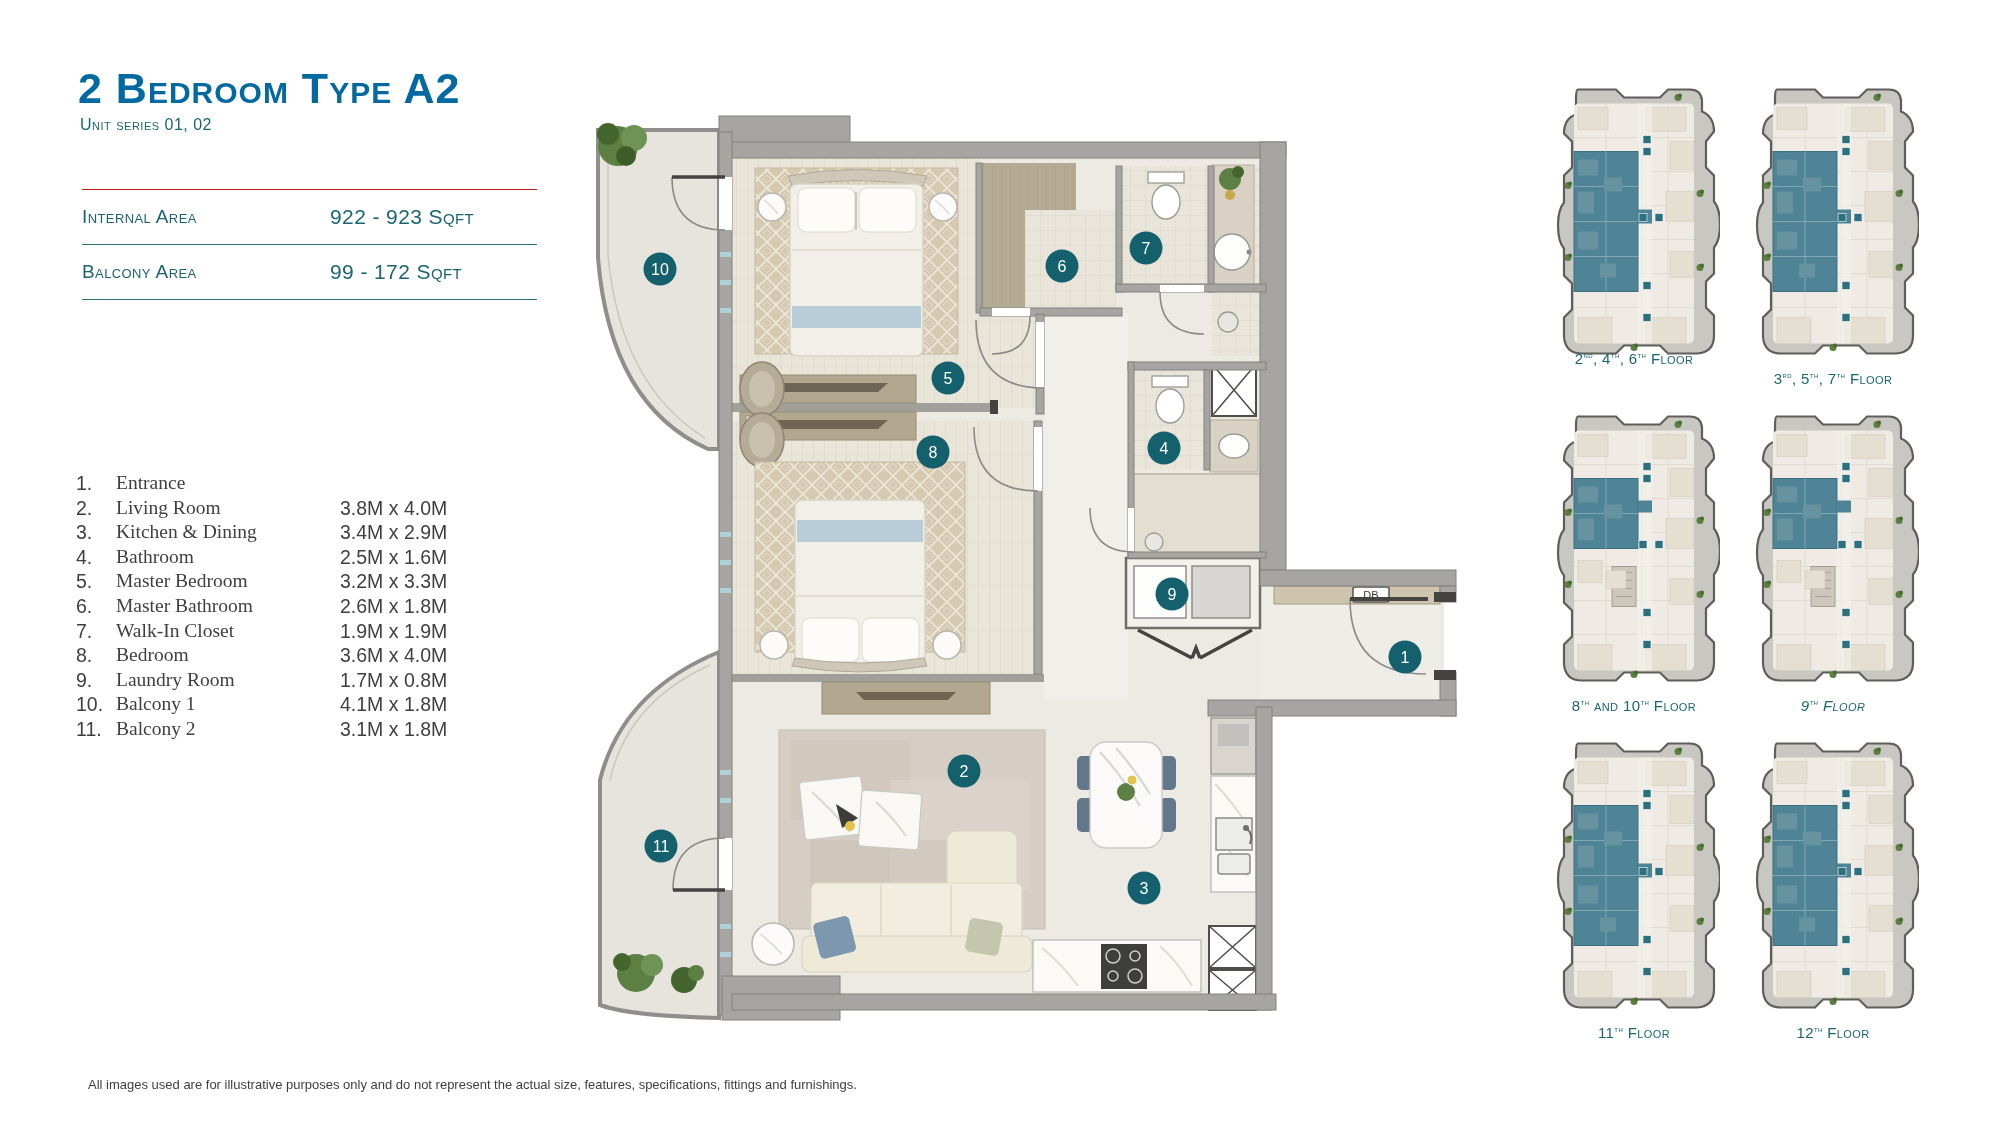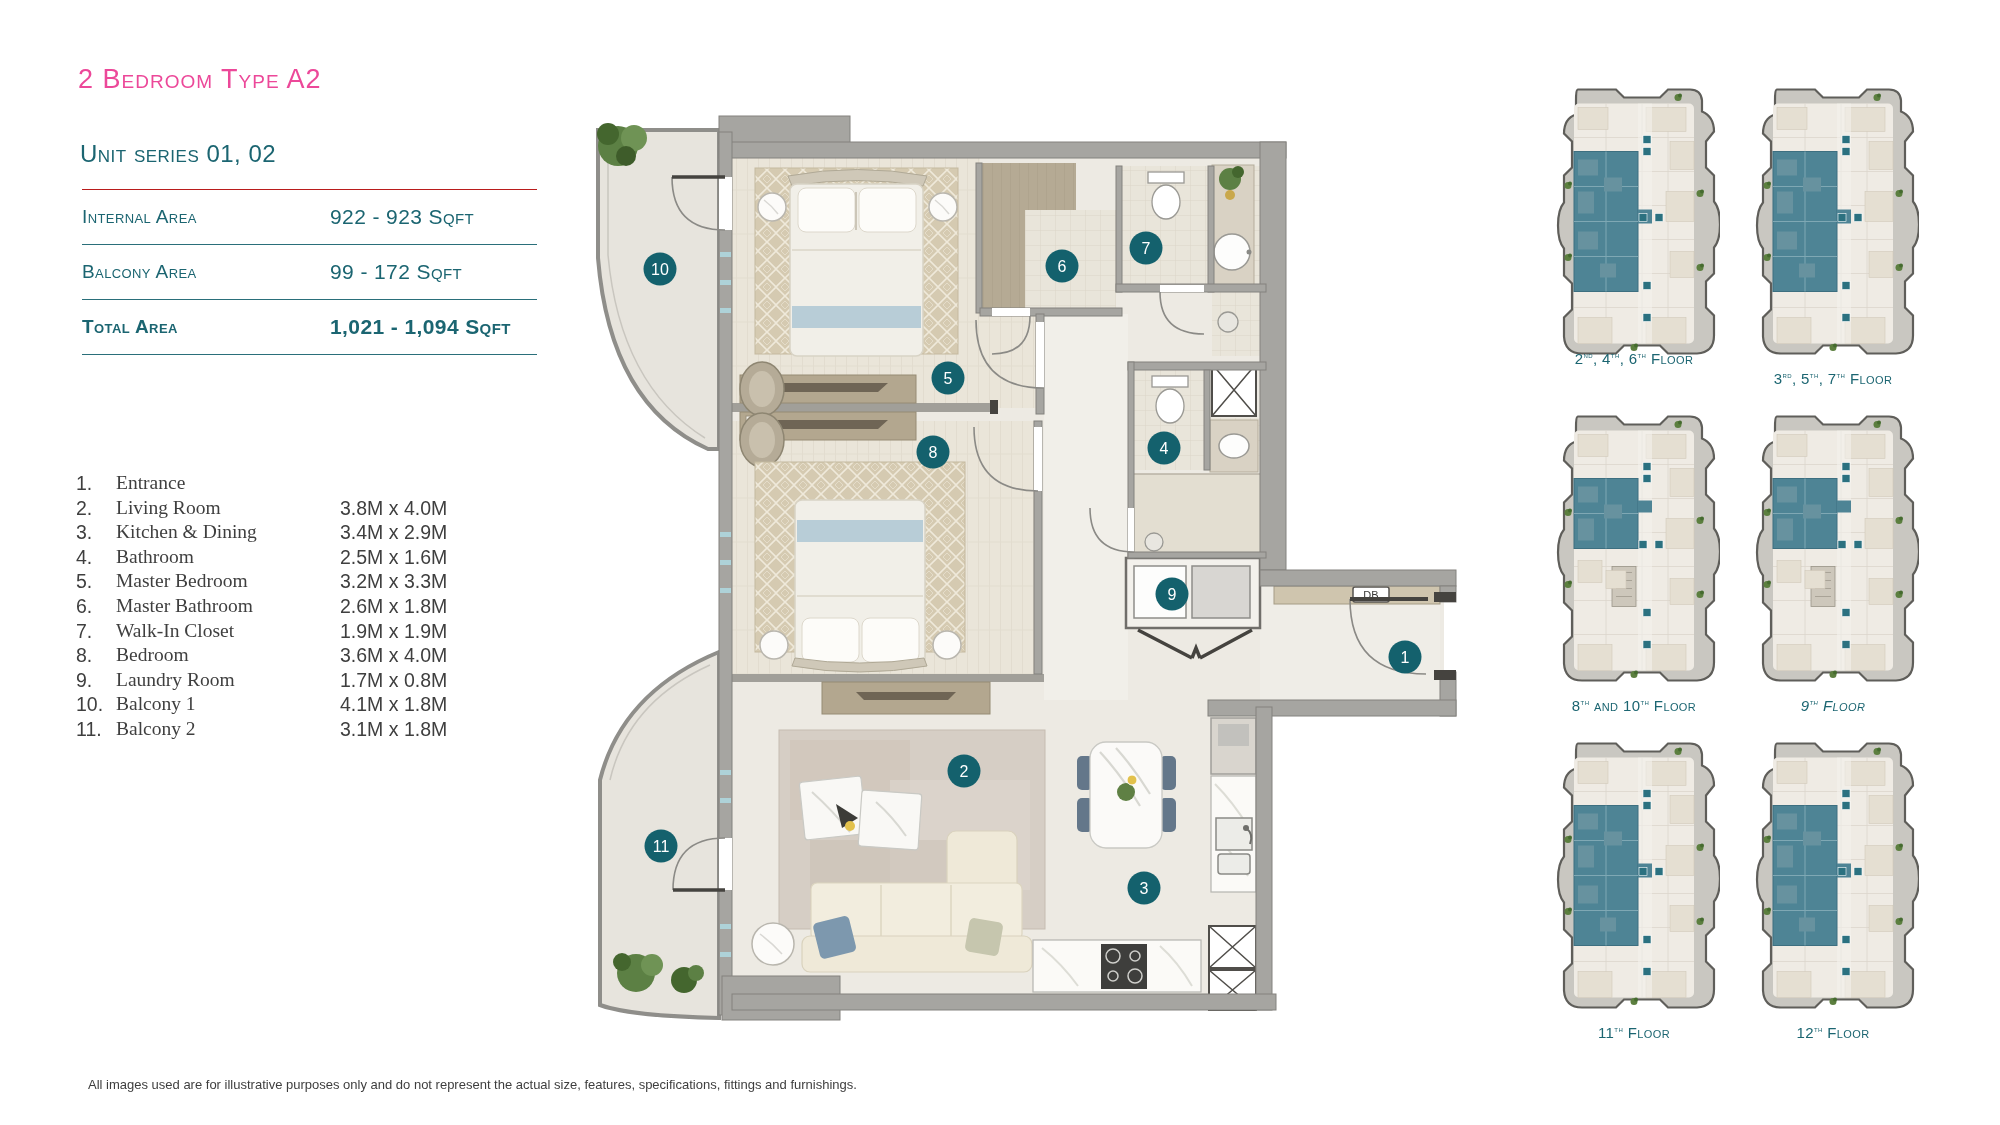--- a/index.html
+++ b/index.html
@@ -1,23 +1,23 @@
 <!DOCTYPE html>
 <html><head>
 <meta charset="utf-8">
 <style>
   html,body{margin:0;padding:0;background:#ffffff;}
   body{width:2000px;height:1125px;position:relative;overflow:hidden;
        font-family:"Liberation Sans",sans-serif;color:#3f3f3f;}
   .abs{position:absolute;}
   
-  .title{left:78px;top:64px;font-size:27px;color:#ec4899;font-variant:small-caps;
-         letter-spacing:1px;font-weight:400;}
-  .subtitle{left:80px;top:116px;font-size:24px;color:#1b6571;font-variant:small-caps;
-            letter-spacing:.5px;margin-top:24px;}
+  .title{left:78px;top:64px;font-size:43px;color:#0369a1;font-variant:small-caps;
+         letter-spacing:1px;font-weight:700;}
+  .subtitle{left:80px;top:116px;font-size:16px;color:#1b6571;font-variant:small-caps;
+            letter-spacing:.5px;}
   .areas{left:82px;top:189px;width:455px;}
   .area-row{position:relative;height:54px;border-bottom:1px solid #2a6f7a;
             display:flex;align-items:center;}
   .areas{border-top:1px solid #b91c1c;}
   .area-label{font-size:19px;color:#1b6571;font-variant:small-caps;letter-spacing:.4px;}
   .area-value{position:absolute;left:248px;font-size:21px;color:#1b6571;
               font-variant:small-caps;letter-spacing:.4px;}
   .area-row.total .area-label,.area-row.total .area-value{font-weight:bold;}
   .room-list{left:76px;top:472px;width:420px;}
   .room-row{position:relative;height:24.6px;font-size:19.5px;color:#3f3f3f;}
@@ -39,24 +39,20 @@
 <div class="abs subtitle">Unit series 01, 02</div>
 
 <div class="abs areas">
   <div class="area-row">
     <span class="area-label">Internal Area</span>
     <span class="area-value">922 - 923 Sqft</span>
   </div>
   <div class="area-row">
     <span class="area-label">Balcony Area</span>
     <span class="area-value">99 - 172 Sqft</span>
-  </div>
-  <div class="area-row total">
-    <span class="area-label">Total Area</span>
-    <span class="area-value">1,021 - 1,094 Sqft</span>
   </div>
 </div>
 
 <div class="abs room-list" id="room-list">
     <div class="room-row">
       <span class="room-num">1.</span>
       <span class="room-name">Entrance</span>
       <span class="room-dims"></span>
     </div>
     <div class="room-row">

